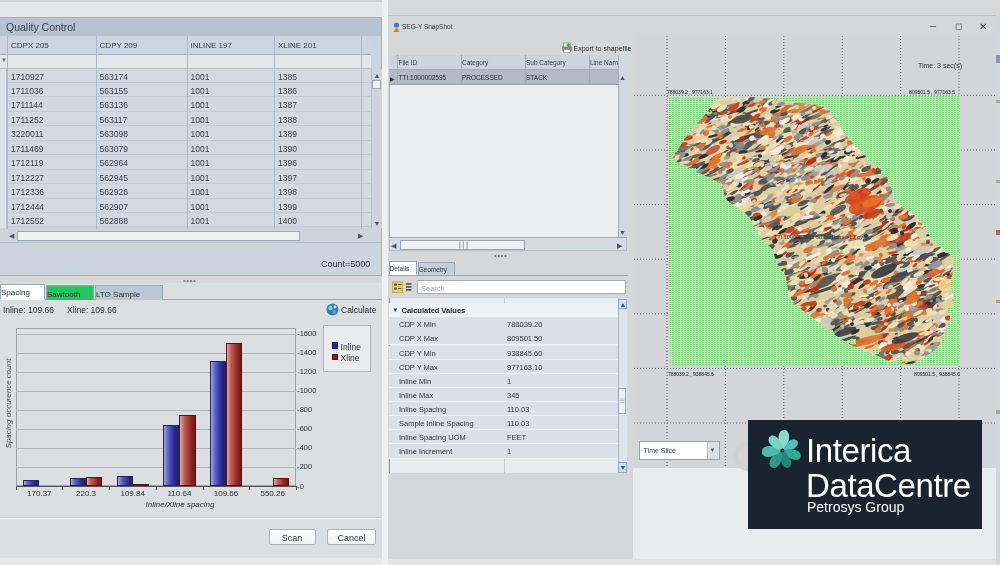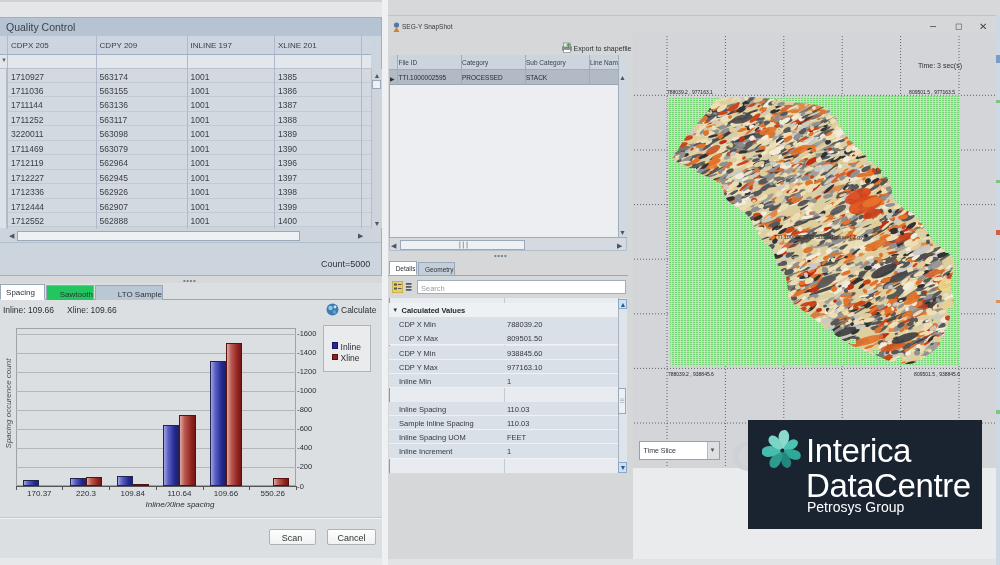--- a/index.html
+++ b/index.html
@@ -8,21 +8,21 @@
 .qrow {position:absolute;left:0;width:371px;background:#d3d9e0;border-bottom:1px solid #c3cad2}
 .qrow span {position:absolute;top:3px;font-size:8.5px;color:#3a4048}
 .vline {position:absolute;width:1px;background:#aebacb}
 .prow {position:absolute;left:388.5px;width:229px;background:#d9e0e8;border-bottom:1px solid #eef1f5}
 .prow .pk {position:absolute;left:10.5px;top:3px;font-size:7.5px;color:#33383e}
 .prow .pv {position:absolute;left:118.5px;top:3px;font-size:7.5px;color:#33383e}
 .bar {position:absolute;border:1px solid #22254f}
 .bblue {background:linear-gradient(90deg,#a0a5e2 0%,#5a60c4 30%,#262a90 75%,#1d2070 100%)}
 .bred {background:linear-gradient(90deg,#dfa9a4 0%,#bb5a52 30%,#922420 75%,#731815 100%);border-color:#571210}
 .sbtn {position:absolute;background:linear-gradient(#fefefe,#f0f1f2);border:1px solid #aeb2b7;border-radius:2px;font-size:9px;color:#333;text-align:center}
-.tab {position:absolute;font-size:8px;color:#2f3338;text-align:right;border:1px solid #98a8ba;border-bottom:none}
+.tab {position:absolute;font-size:8px;color:#2f3338;text-align:left;border:1px solid #98a8ba;border-bottom:none}
 .arw {position:absolute;font-size:7px;color:#4a5668;line-height:7px}
 </style></head>
 <body>
 <div id="page">
 
 <div class="abs" style="left:0;top:0;width:383px;height:17px;background:#e4e6e7;border-top:2px solid #cfd2d4"></div>
 <div class="abs" style="left:0;top:17px;width:381.5px;height:259px;background:#ccd4dd;border:1px solid #9fb0c2;border-left:none"></div>
 <div class="abs" style="left:0;top:17.5px;width:381px;height:18px;background:#b6c3d2;font-size:10.5px;color:#3c424a;padding:3px 0 0 6px">Quality Control</div>
 <div class="abs" style="left:0;top:35.5px;width:371px;height:19px;background:#ccd5e0;border-bottom:1px solid #9fb0c2">
   <span class="abs" style="left:11px;top:5px;font-size:8px;color:#39404a">CDPX 205</span>
@@ -264,20 +264,24 @@
       <span class="pk">CDP Y Min</span>
       <span class="pv">938845.60</span>
     </div>
 <div class="prow" style="top:359.6px;height:14.13px">
       <span class="pk">CDP Y Max</span>
       <span class="pv">977163.10</span>
     </div>
 <div class="prow" style="top:373.7px;height:14.13px">
       <span class="pk">Inline Min</span>
       <span class="pv">1</span>
+    </div>
+<div class="prow" style="top:387.9px;height:14.13px">
+      <span class="pk">Inline Max</span>
+      <span class="pv">345</span>
     </div>
 <div class="prow" style="top:402.0px;height:14.13px">
       <span class="pk">Inline Spacing</span>
       <span class="pv">110.03</span>
     </div>
 <div class="prow" style="top:416.1px;height:14.13px">
       <span class="pk">Sample Inline Spacing</span>
       <span class="pv">110.03</span>
     </div>
 <div class="prow" style="top:430.2px;height:14.13px">

